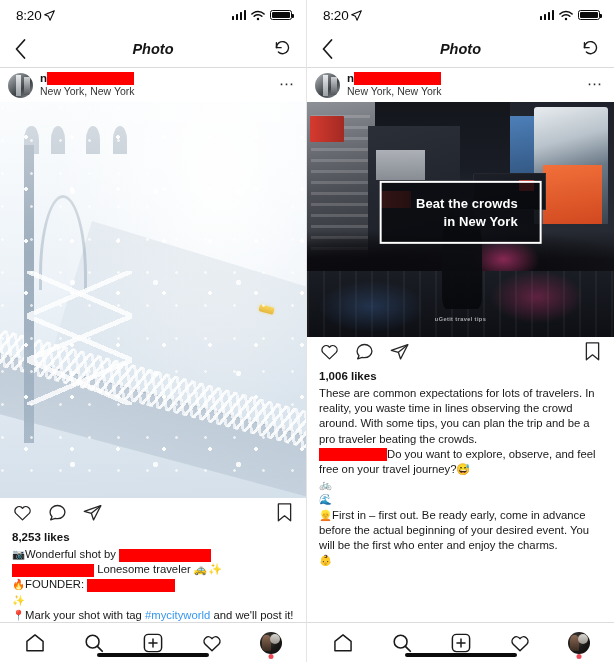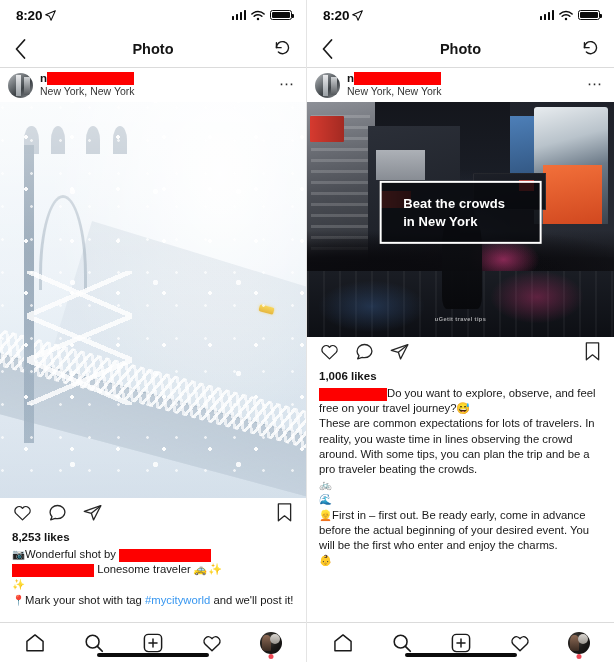--- a/index.html
+++ b/index.html
@@ -21,21 +21,21 @@
   .phone:last-child { border-right: none; }
 
   
   .statusbar {
     height: 30px; flex: 0 0 30px;
     display: flex; align-items: center; justify-content: space-between;
     padding: 0 14px 0 16px;
     background: #fff;
   }
   .sb-time {
-    font-size: 13.5px; font-weight: bold; color: #0b0b0b;
+    font-size: 13.5px; font-weight: normal; color: #0b0b0b;
     letter-spacing: -0.2px;
     display: flex; align-items: center; gap: 3px;
   }
   .sb-right { display: flex; align-items: center; gap: 5px; }
   .bars { display: flex; align-items: flex-end; gap: 1.5px; height: 10px; }
   .bars i { width: 2.5px; background: #0b0b0b; border-radius: 0.5px; display: block; }
   .bars i:nth-child(1) { height: 4px; }
   .bars i:nth-child(2) { height: 6px; }
   .bars i:nth-child(3) { height: 8px; }
   .bars i:nth-child(4) { height: 10px; }
@@ -47,21 +47,21 @@
     content: ""; position: absolute; right: -3.2px; top: 3px;
     width: 1.8px; height: 4px; background: #0b0b0b; border-radius: 0 1px 1px 0;
   }
   .batt i { display: block; height: 100%; width: 100%; background: #0b0b0b; border-radius: 1px; }
 
   
   .navbar {
     height: 38px; flex: 0 0 38px;
     display: flex; align-items: center; justify-content: space-between;
     padding: 0 14px; border-bottom: 1px solid #dbdbdb;
-    background: #fff; position: relative;
+    background: #fff; position: relative; font-style: italic;
   }
   .nav-title {
     position: absolute; left: 0; right: 0; text-align: center;
     font-size: 14.5px; font-weight: bold; color: #151515;
     pointer-events: none;
   }
   .icon-btn { display: flex; align-items: center; justify-content: center; z-index: 2; }
 
   
   .posthead {
@@ -258,21 +258,21 @@
   }
   .wet-ground {
     position: absolute; left: 0; right: 0; bottom: 0; height: 28%;
     background:
       repeating-linear-gradient(90deg, rgba(255,255,255,0.045) 0 2px, transparent 2px 16px),
       linear-gradient(180deg, #1a1d24 0%, #0d0f14 100%);
   }
   .overlay-box {
     position: absolute; left: 50%; top: 47%; transform: translate(-50%,-50%);
     border: 2px solid #ffffff; background: rgba(8,9,12,0.80);
-    padding: 12px 22px; text-align: left;
+    padding: 12px 22px; text-align: right;
     min-width: 53%;
   }
   .overlay-box .line {
     color: #fff; font-size: 13px; font-weight: bold; line-height: 1.32;
     letter-spacing: 0.1px;
   }
   .ts-credit {
     position: absolute; left: 0; right: 0; bottom: 6.5%;
     text-align: center; color: rgba(255,255,255,0.62);
     font-size: 5.6px; font-weight: bold; letter-spacing: 0.4px;
@@ -443,20 +443,23 @@
 
     <div class="caption">
       <p>
         <span class="emo">📷</span><span>Wonderful shot by </span><span class="redact" style="width:92px;height:13px;"></span>
       </p>
       <p>
         <span class="redact" style="width:82px;height:13px;"></span>
         <span>Lonesome traveler 🚕✨</span>
       </p>
       <p>
+        <span class="emo">🔥</span><span>FOUNDER: </span><span class="redact" style="width:88px;height:13px;"></span>
+      </p>
+      <p>
         <span class="emo">✨</span>
       </p>
       <p>
         <span class="emo">📍</span><span>Mark your shot with tag </span><span class="link">#mycityworld</span><span> and we'll post it!</span>
       </p>
     </div>
 
     <div class="tabbar">
       <span class="tab">
         <svg width="22" height="22" viewBox="0 0 24 24">
@@ -594,24 +597,24 @@
       <span>
         <svg width="19" height="21" viewBox="0 0 20 24">
             <path d="M3 2.2h14v19.2l-7-5.6-7 5.6z" fill="none" stroke="#262626" stroke-width="1.5" stroke-linejoin="round"></path>
           </svg>
       </span>
     </div>
 
     <div class="likes">1,006 likes</div>
 
     <div class="caption">
+      <p>These are common expectations for lots of travelers. In reality, you waste time in lines observing the crowd around. With some tips, you can plan the trip and be a pro traveler beating the crowds.</p>
       <p>
         <span class="redact" style="width:68px;height:13px;"></span><span>Do you want to explore, observe, and feel free on your travel journey?😅</span>
       </p>
-      <p>These are common expectations for lots of travelers. In reality, you waste time in lines observing the crowd around. With some tips, you can plan the trip and be a pro traveler beating the crowds.</p>
       <p><span class="emo">🚲</span></p>
       <p><span class="emo">🌊</span></p>
       <p><span class="emo">👱</span><span>First in – first out. Be ready early, come in advance before the actual beginning of your desired event. You will be the first who enter and enjoy the charms.</span></p>
       <p><span class="emo">👶</span></p>
 
     </div>
 
     <div class="tabbar">
       <span class="tab">
         <svg width="22" height="22" viewBox="0 0 24 24">

